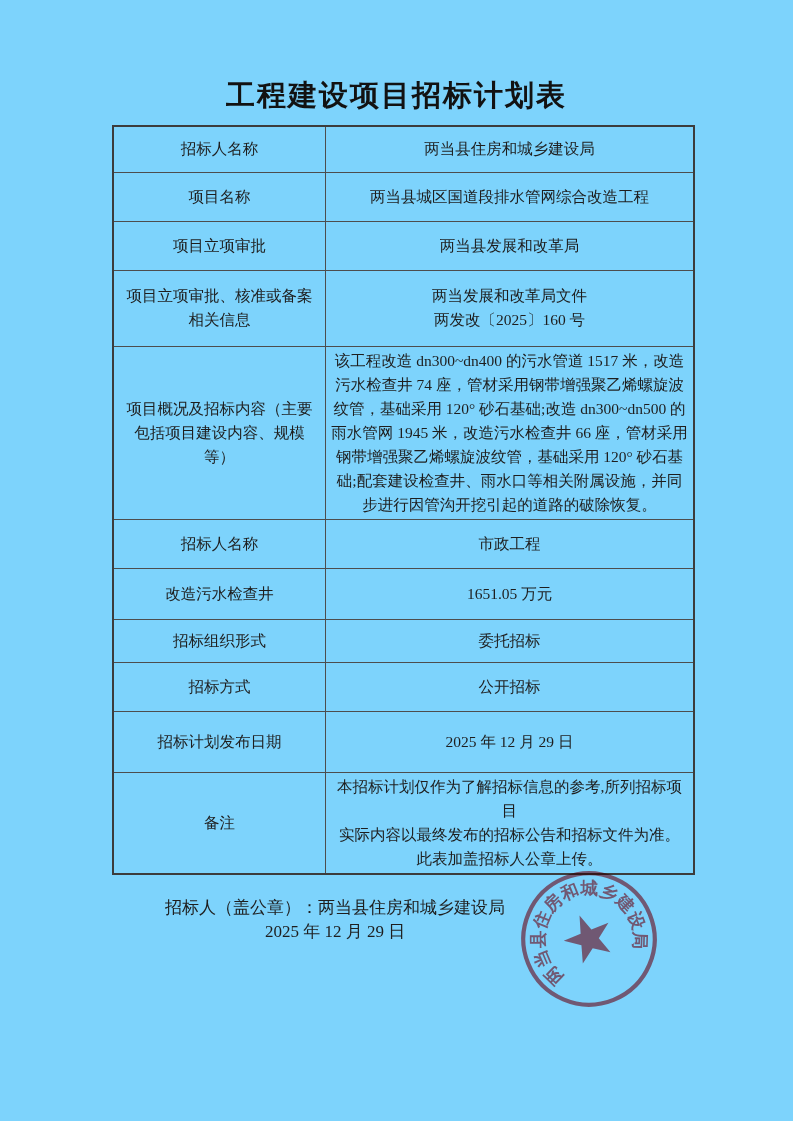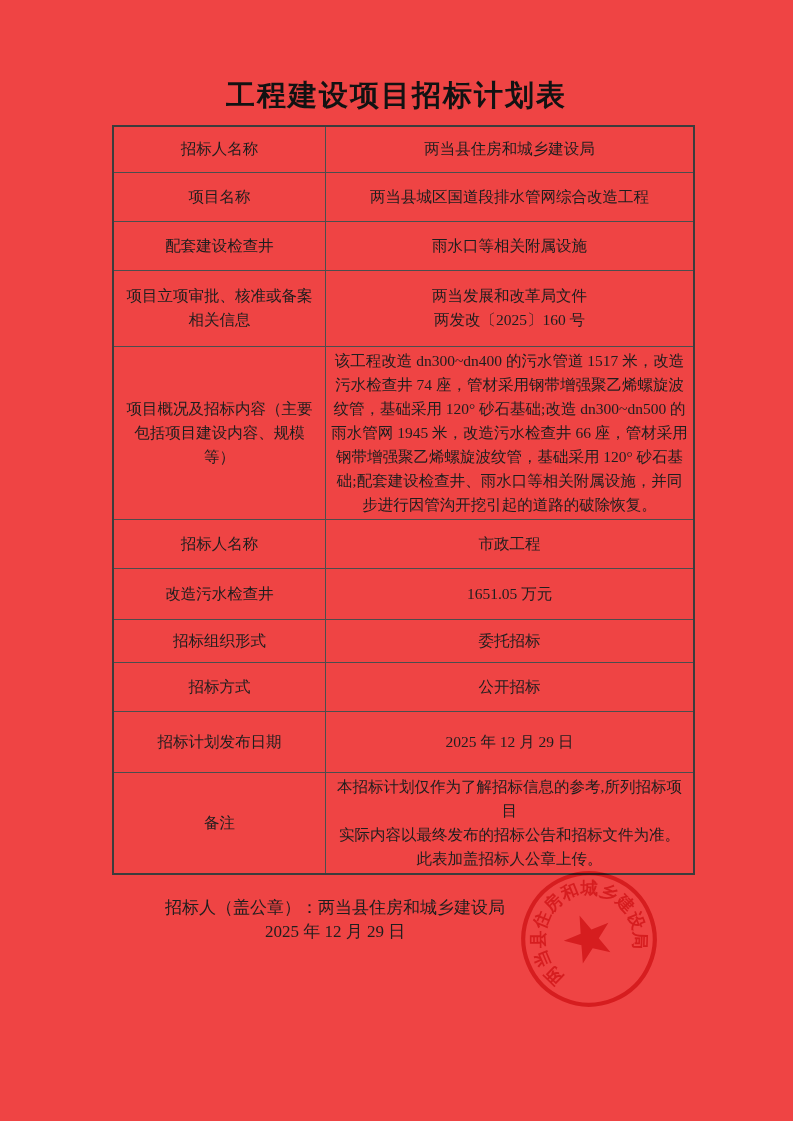--- a/index.html
+++ b/index.html
@@ -4,21 +4,21 @@
 <style>
   html, body {
     margin: 0;
     padding: 0;
     background: #ffffff;
   }
   .page {
     position: relative;
     width: 793px;
     height: 1121px;
-    background: #ef4444;
+    background: #7dd3fc;
     overflow: hidden;
     font-family: "Liberation Serif", "DejaVu Serif", serif;
     color: #1e1e1e;
   }
   .title {
     margin: 0;
     padding-top: 78px;
     text-align: center;
     font-size: 29px;
     line-height: 34px;
@@ -109,22 +109,22 @@
     <tbody>
       <tr class="r1">
         <td class="label-cell">招标人名称</td>
         <td class="value-cell">两当县住房和城乡建设局</td>
       </tr>
       <tr class="r2">
         <td class="label-cell">项目名称</td>
         <td class="value-cell">两当县城区国道段排水管网综合改造工程</td>
       </tr>
       <tr class="r3">
-        <td class="label-cell">配套建设检查井</td>
-        <td class="value-cell">雨水口等相关附属设施</td>
+        <td class="label-cell">项目立项审批</td>
+        <td class="value-cell">两当县发展和改革局</td>
       </tr>
       <tr class="r4">
         <td class="label-cell">项目立项审批、核准或备案相关信息</td>
         <td class="value-cell pre-line">两当发展和改革局文件
 两发改〔2025〕160 号</td>
       </tr>
       <tr class="r5">
         <td class="label-cell">项目概况及招标内容（主要包括项目建设内容、规模等）</td>
         <td class="value-cell paragraph">该工程改造 dn300~dn400 的污水管道 1517 米，改造污水检查井 74 座，管材采用钢带增强聚乙烯螺旋波纹管，基础采用 120° 砂石基础;改造 dn300~dn500 的雨水管网 1945 米，改造污水检查井 66 座，管材采用钢带增强聚乙烯螺旋波纹管，基础采用 120° 砂石基础;配套建设检查井、雨水口等相关附属设施，并同步进行因管沟开挖引起的道路的破除恢复。</td>
       </tr>

